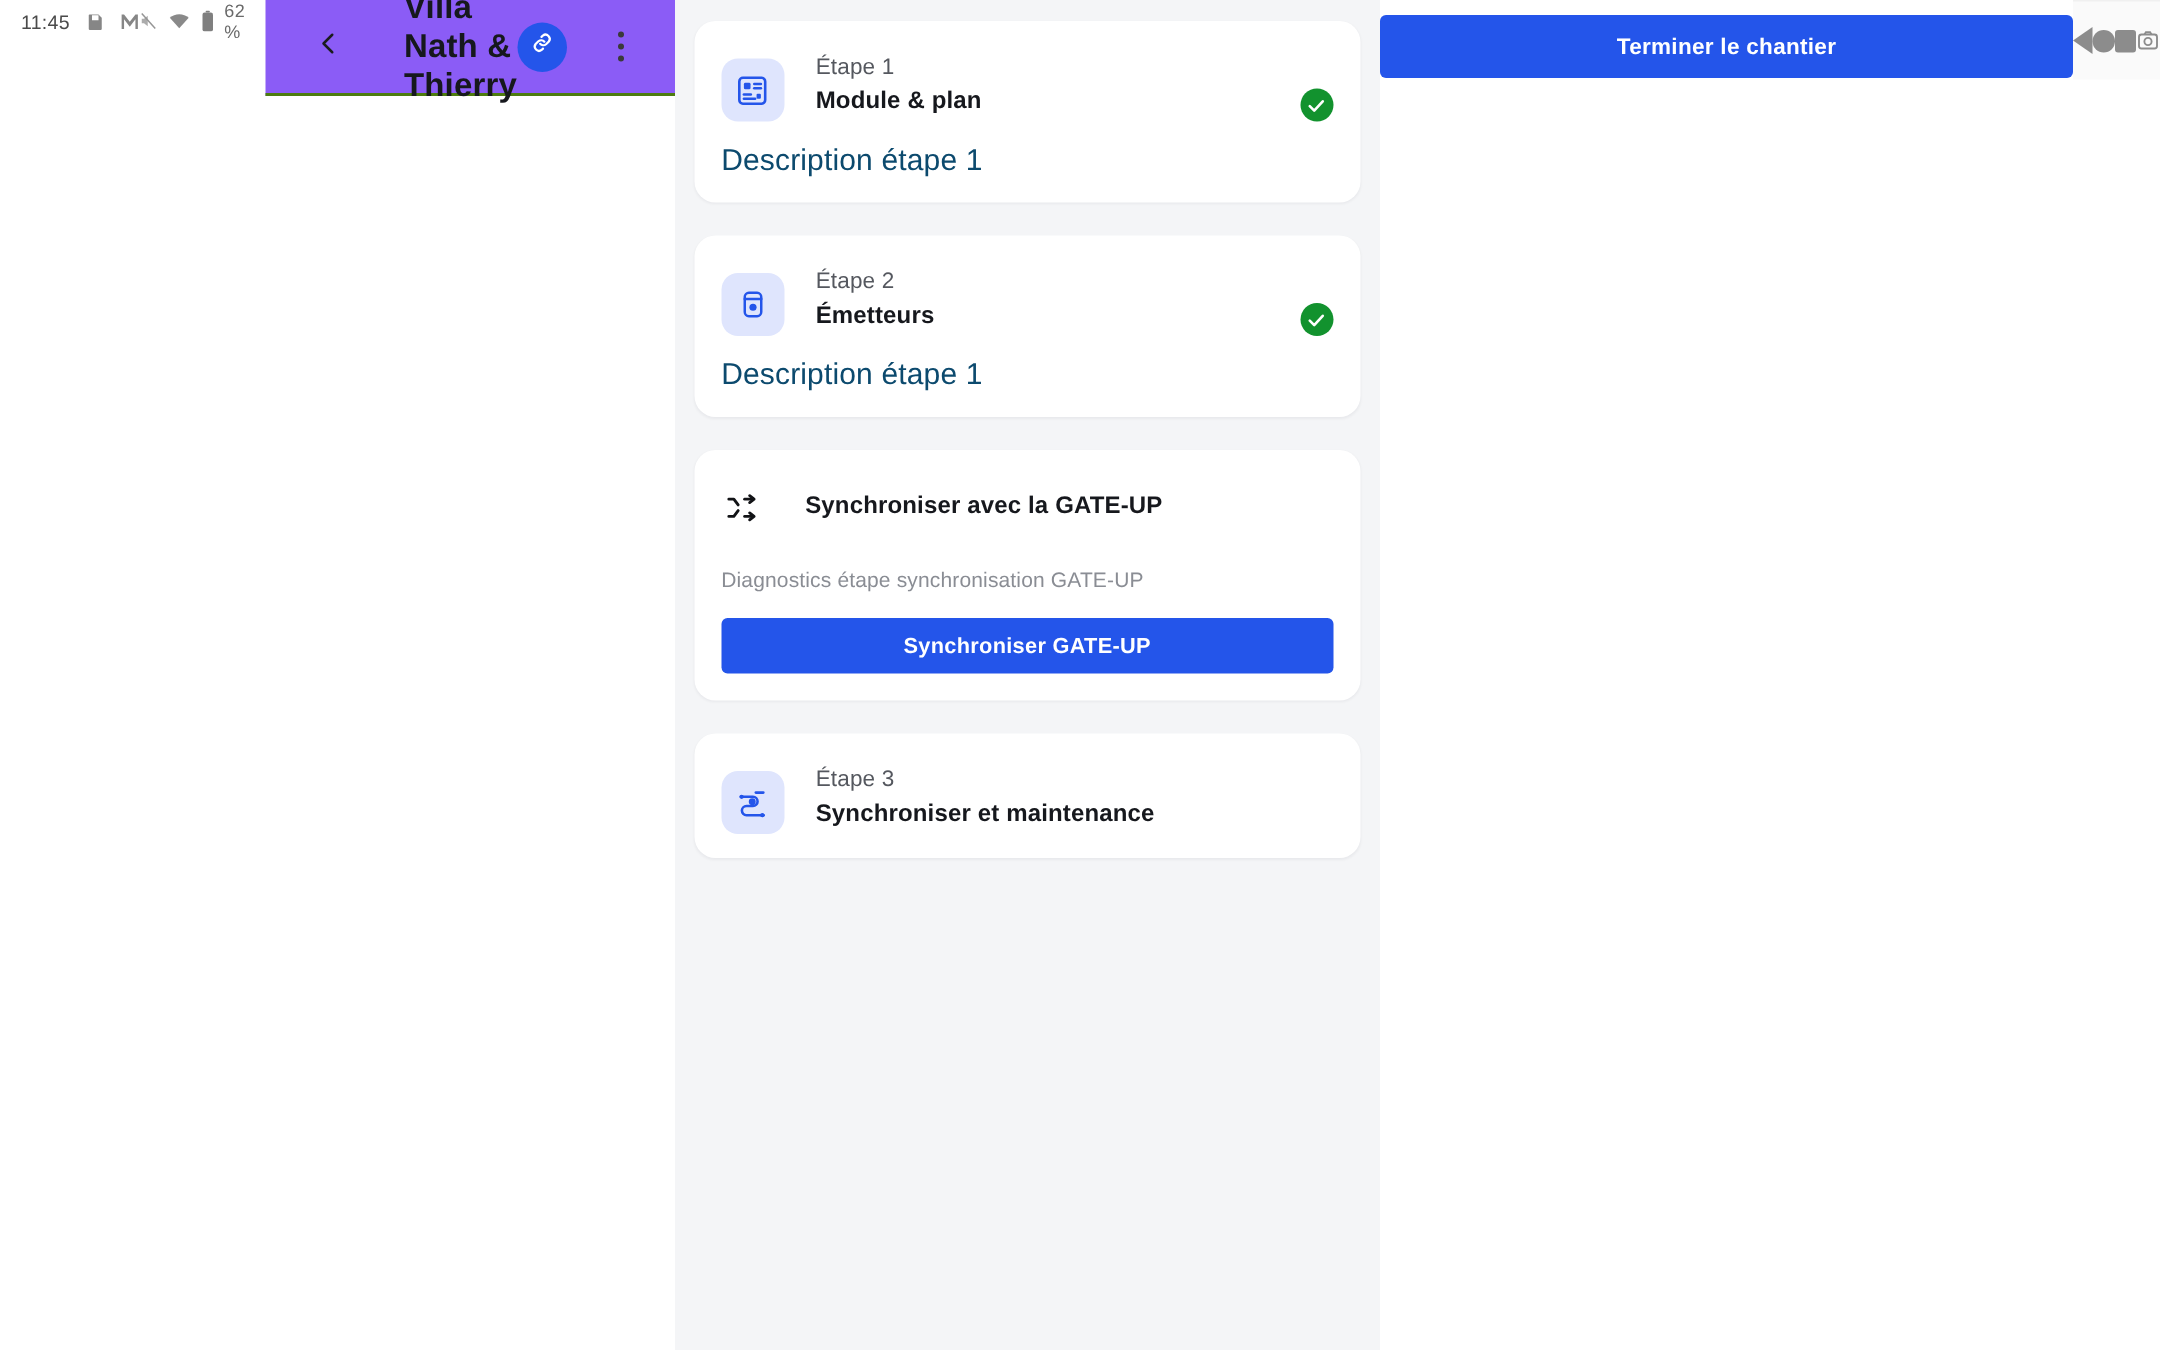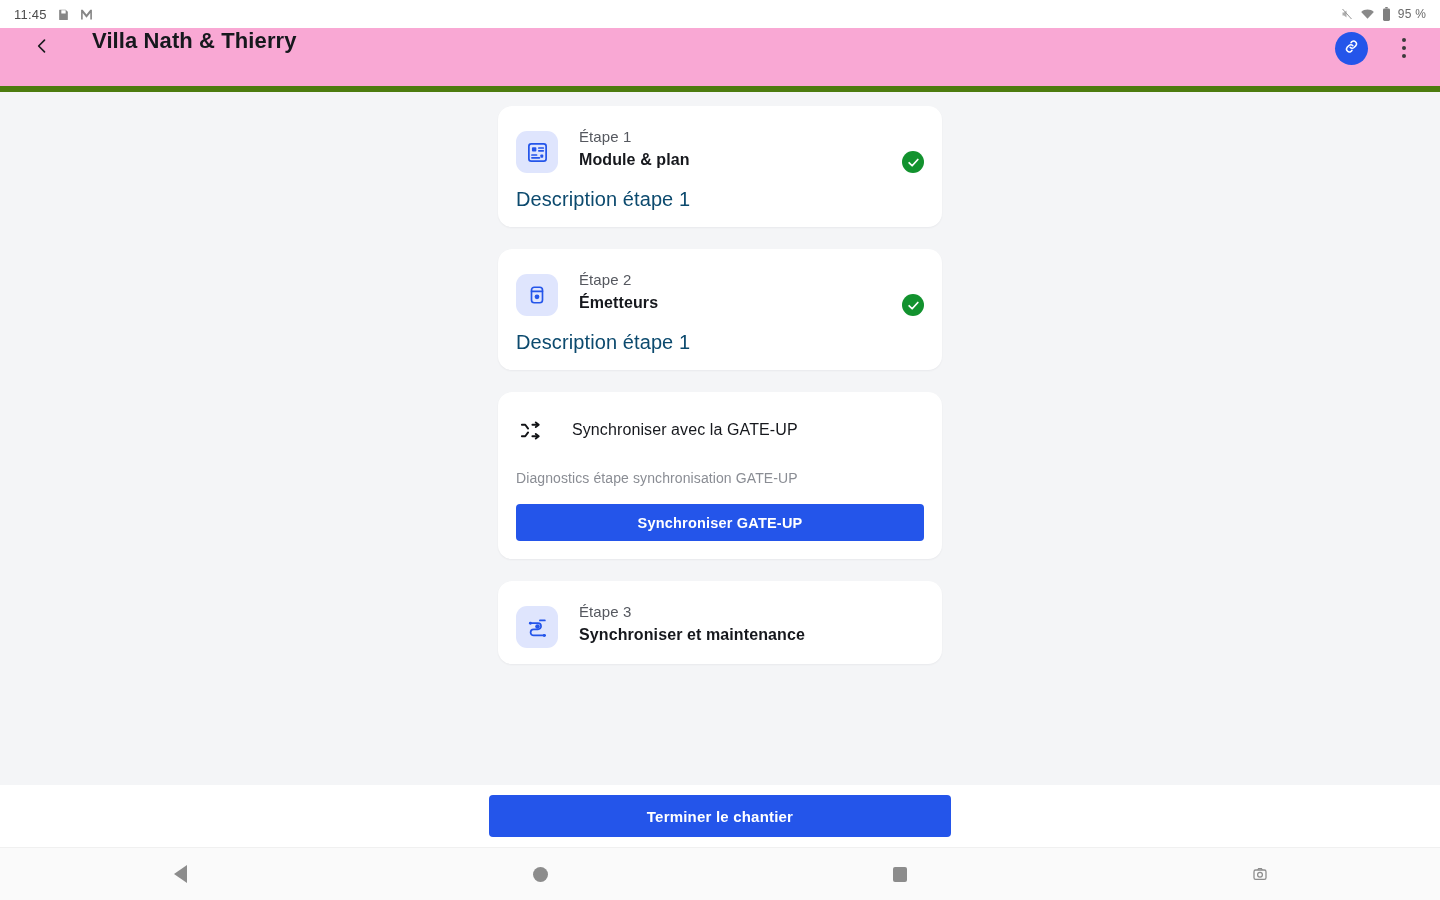--- a/index.html
+++ b/index.html
@@ -2,44 +2,44 @@
 <html><head>
 <meta charset="utf-8">
 <style>
   * { box-sizing: border-box; margin: 0; padding: 0; }
   html, body {
     width: 1440px; height: 900px;
     font-family: "Liberation Sans", sans-serif;
     background: #ffffff;
     overflow: hidden;
   }
-  .device { position: relative; width: 1440px; height: 900px; display: flex; flex-direction: column; }
+  .device { position: relative; width: 1440px; height: 900px; display: flex; flex-direction: row; }
 
   
   .statusbar {
     height: 28px; flex: 0 0 28px;
     background: #ffffff;
     display: flex; align-items: center;
     padding: 0 14px 0 14px;
     color: #4a4a4a;
     font-size: 13px;
   }
   .sb-left { display: flex; align-items: center; gap: 10px; }
   .sb-right { margin-left: auto; display: flex; align-items: center; gap: 7px; }
   .sb-clock { font-size: 13px; color: #4b4b4b; letter-spacing: .2px; }
   .sb-ic { display: inline-flex; align-items: center; justify-content: center; opacity: .72; }
   .sb-batt-txt { font-size: 12px; color: #6a6a6a; letter-spacing: .2px; }
 
   
   .appbar {
     height: 64px; flex: 0 0 64px;
-    background: #f9a8d4;
-    display: flex; align-items: flex-start;
+    background: #8b5cf6;
+    display: flex; align-items: center;
     padding: 0 18px 0 22px;
-    border-bottom: 6px solid #4d7c0f;
+    border-bottom: 2px solid #4d7c0f;
   }
   .back-btn {
     width: 40px; height: 40px; border-radius: 50%;
     display: flex; align-items: center; justify-content: center;
     cursor: pointer; flex: 0 0 40px;
   }
   .appbar-title {
     margin-left: 30px;
     font-size: 22px; font-weight: 600; color: #16181d;
     letter-spacing: .1px;
@@ -93,21 +93,21 @@
     flex: 0 0 22px;
   }
   .card-desc {
     margin-top: 15px;
     font-size: 20px; color: #0c4a6e; letter-spacing: .1px;
   }
 
   
   .sync-head { display: flex; align-items: center; padding-top: 4px; }
   .sync-icon { width: 28px; height: 28px; flex: 0 0 28px; display: flex; align-items: center; justify-content: center; }
-  .sync-title { margin-left: 28px; font-size: 16px; font-weight: 400; color: #16181d; letter-spacing: .1px; }
+  .sync-title { margin-left: 28px; font-size: 16px; font-weight: 700; color: #16181d; letter-spacing: .1px; }
   .sync-desc { margin-top: 26px; font-size: 14px; color: #8a8d94; letter-spacing: .1px; }
   .btn-primary {
     margin-top: 18px;
     width: 100%; height: 37px;
     background: #2455ea;
     color: #ffffff;
     border: none; border-radius: 4px;
     font-family: "Liberation Sans", sans-serif;
     font-size: 14.5px; font-weight: 700; letter-spacing: .2px;
     cursor: pointer;
@@ -172,21 +172,21 @@
         <svg width="15" height="12" viewBox="0 0 24 20" fill="#5d5d5d">
           <path d="M12 18 1.5 6.5C4.4 3.9 8 2.5 12 2.5s7.6 1.4 10.5 4L12 18z"></path>
         </svg>
       </span>
       <span class="sb-ic">
         <svg width="9" height="14" viewBox="0 0 12 20" fill="#4f4f4f">
           <rect x="4" y="0" width="4" height="2" rx="1"></rect>
           <rect x="1" y="2" width="10" height="18" rx="2"></rect>
         </svg>
       </span>
-      <span class="sb-batt-txt">95 %</span>
+      <span class="sb-batt-txt">62 %</span>
     </div>
   </div>
 
   <div class="appbar">
     <div class="back-btn">
       <span>
         <svg width="20" height="20" viewBox="0 0 24 24" fill="none" stroke="#1b1c1f" stroke-width="2" stroke-linecap="round" stroke-linejoin="round">
           <polyline points="15 5 8 12 15 19"></polyline>
         </svg>
       </span>

